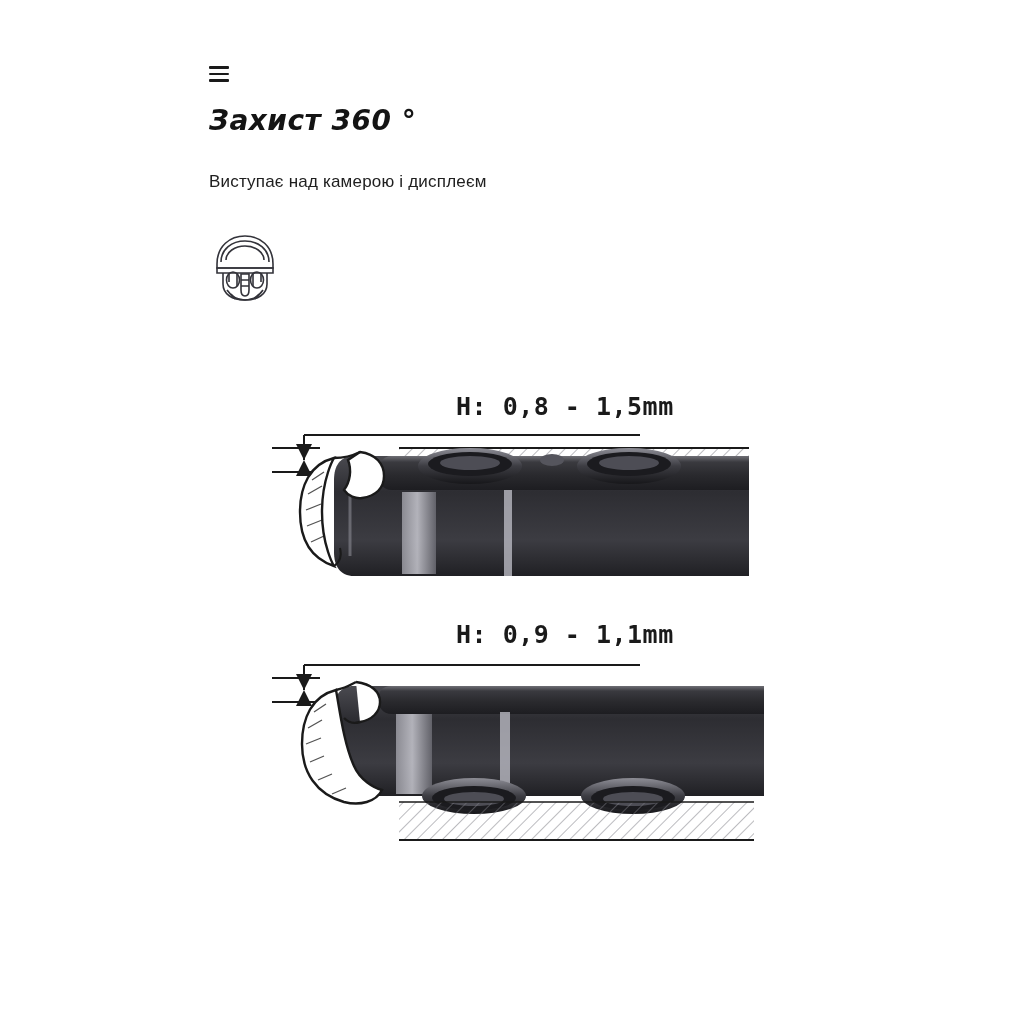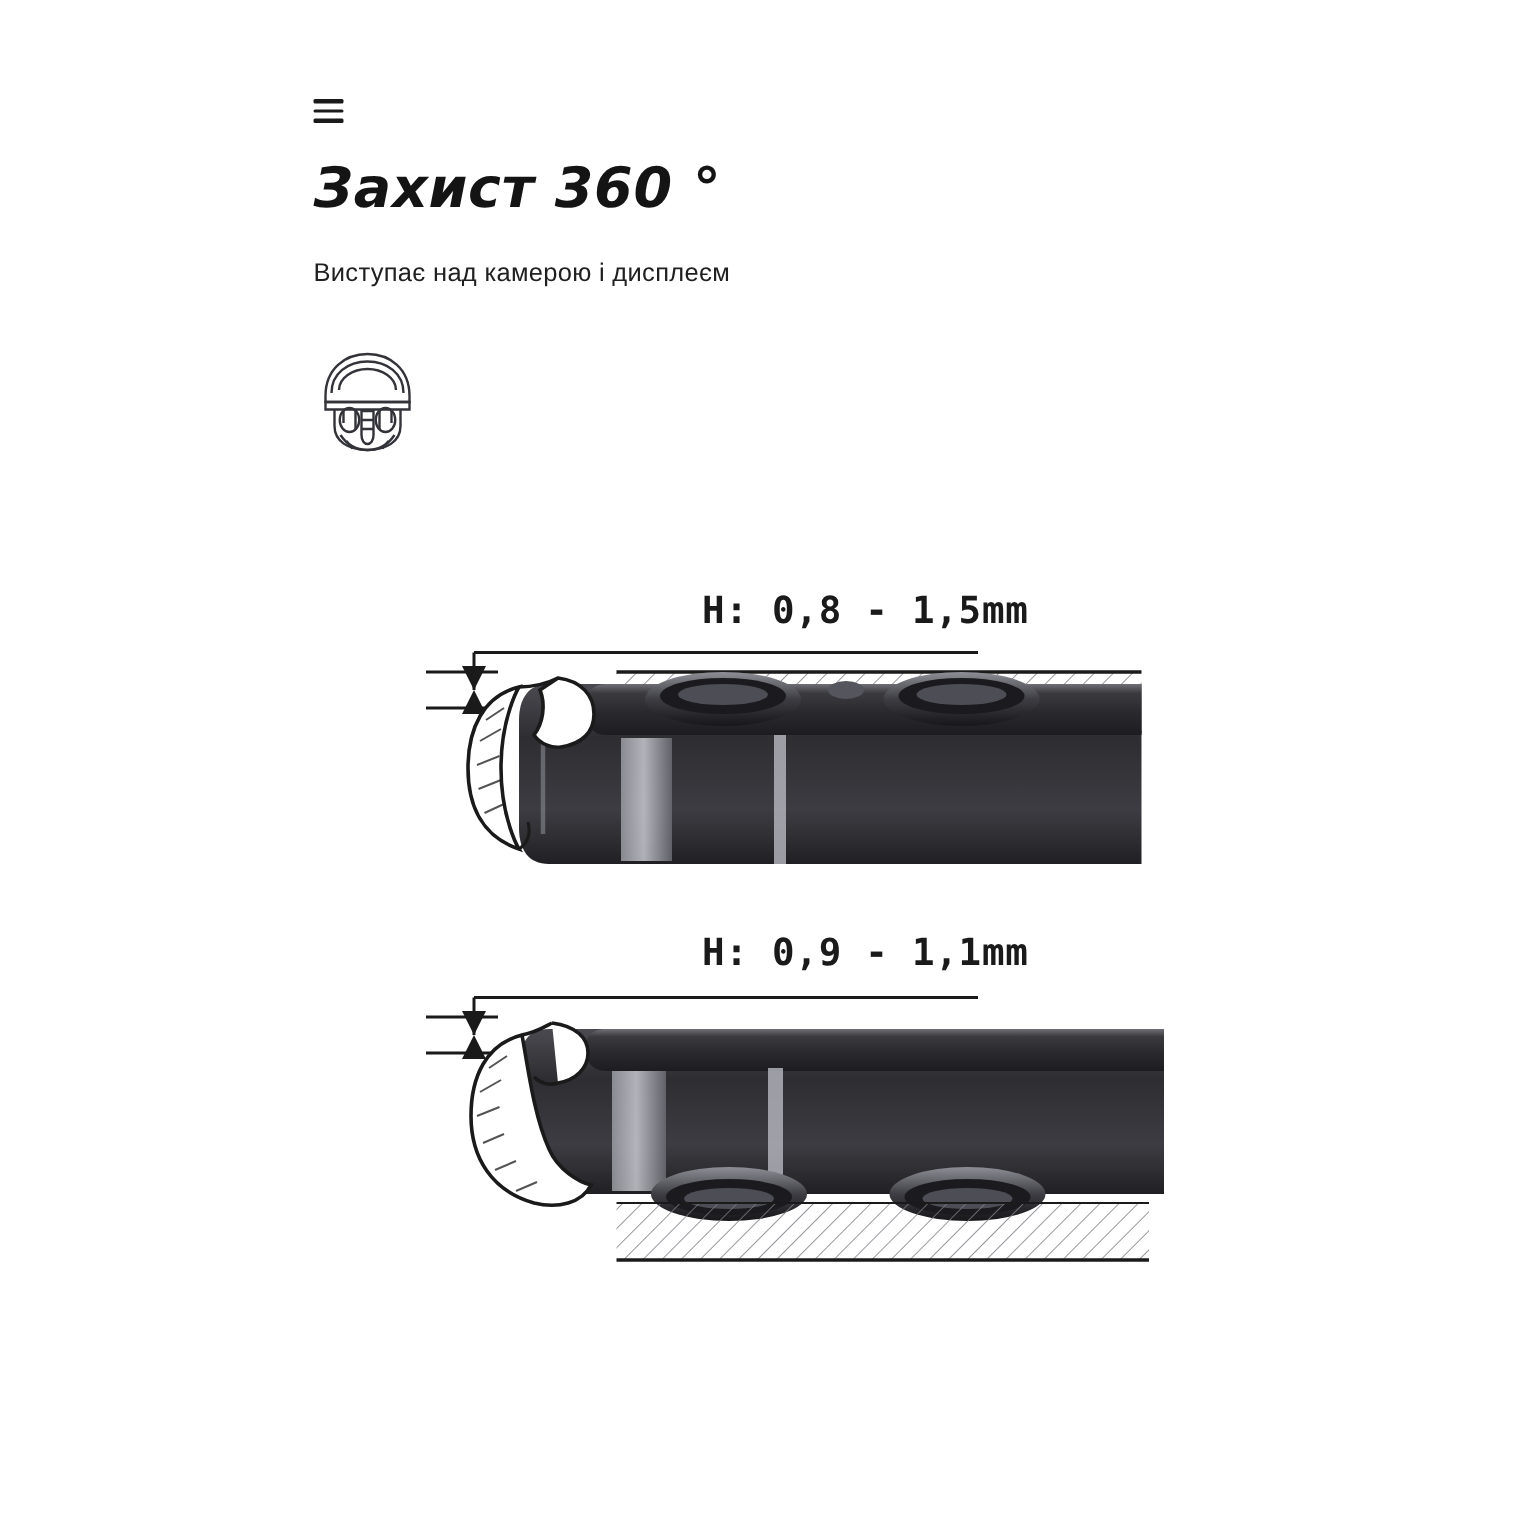--- a/index.html
+++ b/index.html
@@ -38,21 +38,21 @@
     height: 2.6px;
     background: #1a1a1a;
     border-radius: 1px;
   }
 
   .title {
     position: absolute;
     left: 209px;
     top: 104px;
     font-family: "DejaVu Sans", sans-serif;
-    font-size: 37px;
+    font-size: 28px;
     font-weight: 700;
     font-style: italic;
     letter-spacing: 0.5px;
     color: #141414;
     white-space: nowrap;
   }
 
   .subtitle {
     position: absolute;
     left: 209px;
@@ -69,21 +69,21 @@
     position: absolute;
     left: 203px;
     top: 228px;
     width: 84px;
     height: 80px;
   }
 
   
   .diagram {
     position: absolute;
-    left: 16px;
+    left: 4px;
     top: 360px;
     width: 824px;
     height: 520px;
   }
 
   .dim-label {
     position: absolute;
     font-family: "DejaVu Sans Mono", monospace;
     font-size: 25px;
     font-weight: 700;

